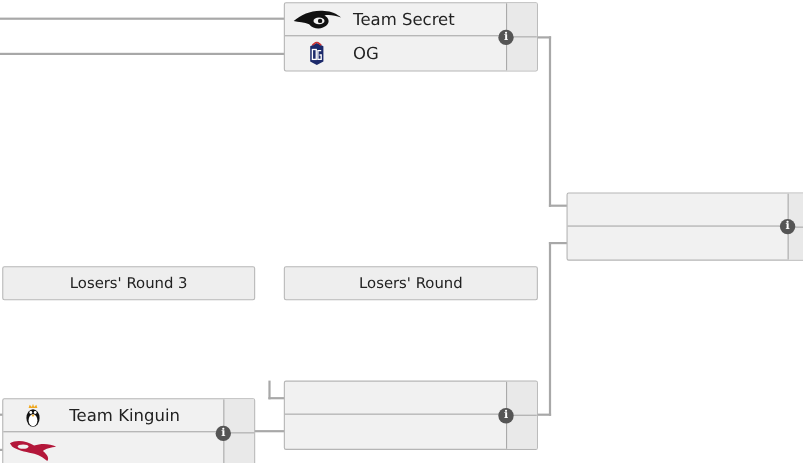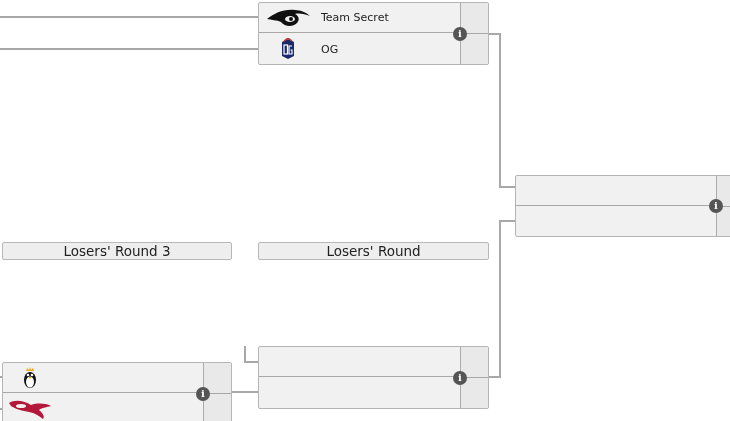--- a/index.html
+++ b/index.html
@@ -19,29 +19,29 @@
     display: flex; align-items: center;
   }
   .slot.top { top: 0; border-bottom: 1px solid #a8a8a8; }
   .slot.bottom { top: 31px; text-align: center; }
   .score-col {
     position: absolute; top: 0; bottom: 0; width: 28px;
     background: #e9e9e9; border-left: 1px solid #aaa; box-sizing: border-box;
   }
   .score-col .mid { position:absolute; left:0; right:0; top:30px; height:1px; background:#a8a8a8; }
   .logo { width: 46px; display: flex; justify-content: center; align-items: center; margin-left: 6px; }
-  .team-name { font-size: 11px; color: #222; margin-left: 10px; white-space: nowrap; }
+  .team-name { font-size: 15px; color: #222; margin-left: 10px; white-space: nowrap; }
   .info-icon {
     position: absolute; width: 14px; height: 14px; border-radius: 50%;
     background: #555; color: #fff; font-size: 10px; font-weight: bold;
     font-family: "DejaVu Serif", serif; line-height: 14px; text-align: center;
     cursor: pointer;
   }
   .round-header {
-    position: absolute; height: 18px; box-sizing: border-box;
+    position: absolute; height: 31px; box-sizing: border-box;
     background: #eeeeee; border: 1px solid #b8b8b8; border-radius: 2px;
     display: flex; align-items: center; justify-content: center;
     font-size: 13.5px; color: #222;
   }
 </style>
 </head>
 <body>
 
 <div class="line" style="left:0;top:16px;width:259px;height:2px;"></div>
 <div class="line" style="left:0;top:48px;width:259px;height:2px;"></div>
@@ -123,20 +123,21 @@
     <span class="logo" style="margin-left:4px;">
       <svg width="18" height="22" viewBox="0 0 18 22">
         <path d="M5 4 L6 1 L8 3 L9 0 L10 3 L12 1 L13 4 Z" fill="#f0a81e"></path>
         <ellipse cx="9" cy="13" rx="6" ry="8" fill="#111"></ellipse>
         <ellipse cx="9" cy="15" rx="4" ry="5.5" fill="#fff"></ellipse>
         <circle cx="7" cy="8" r="1.3" fill="#fff"></circle>
         <circle cx="11" cy="8" r="1.3" fill="#fff"></circle>
         <path d="M7.5 10 L10.5 10 L9 12 Z" fill="#f0a81e"></path>
       </svg>
     </span>
+    <span class="team-name">Team Kinguin</span>
   </div>
   <div class="slot bottom" style="width:200px;">
     <span class="logo" style="margin-left:4px;">
       <svg width="46" height="24" viewBox="0 0 46 24">
         <path d="M2 6 C8 2, 18 4, 24 8 C30 6, 38 6, 44 9 C40 10, 34 11, 32 13 C36 16, 38 20, 36 22 C32 19, 28 16, 22 15 C16 14, 8 12, 4 9 Z" fill="#b3173a"></path>
         <ellipse cx="14" cy="9" rx="5" ry="2" fill="#f1f1f1"></ellipse>
       </svg>
     </span>
   </div>
   <div class="score-col" style="left:200px;">

